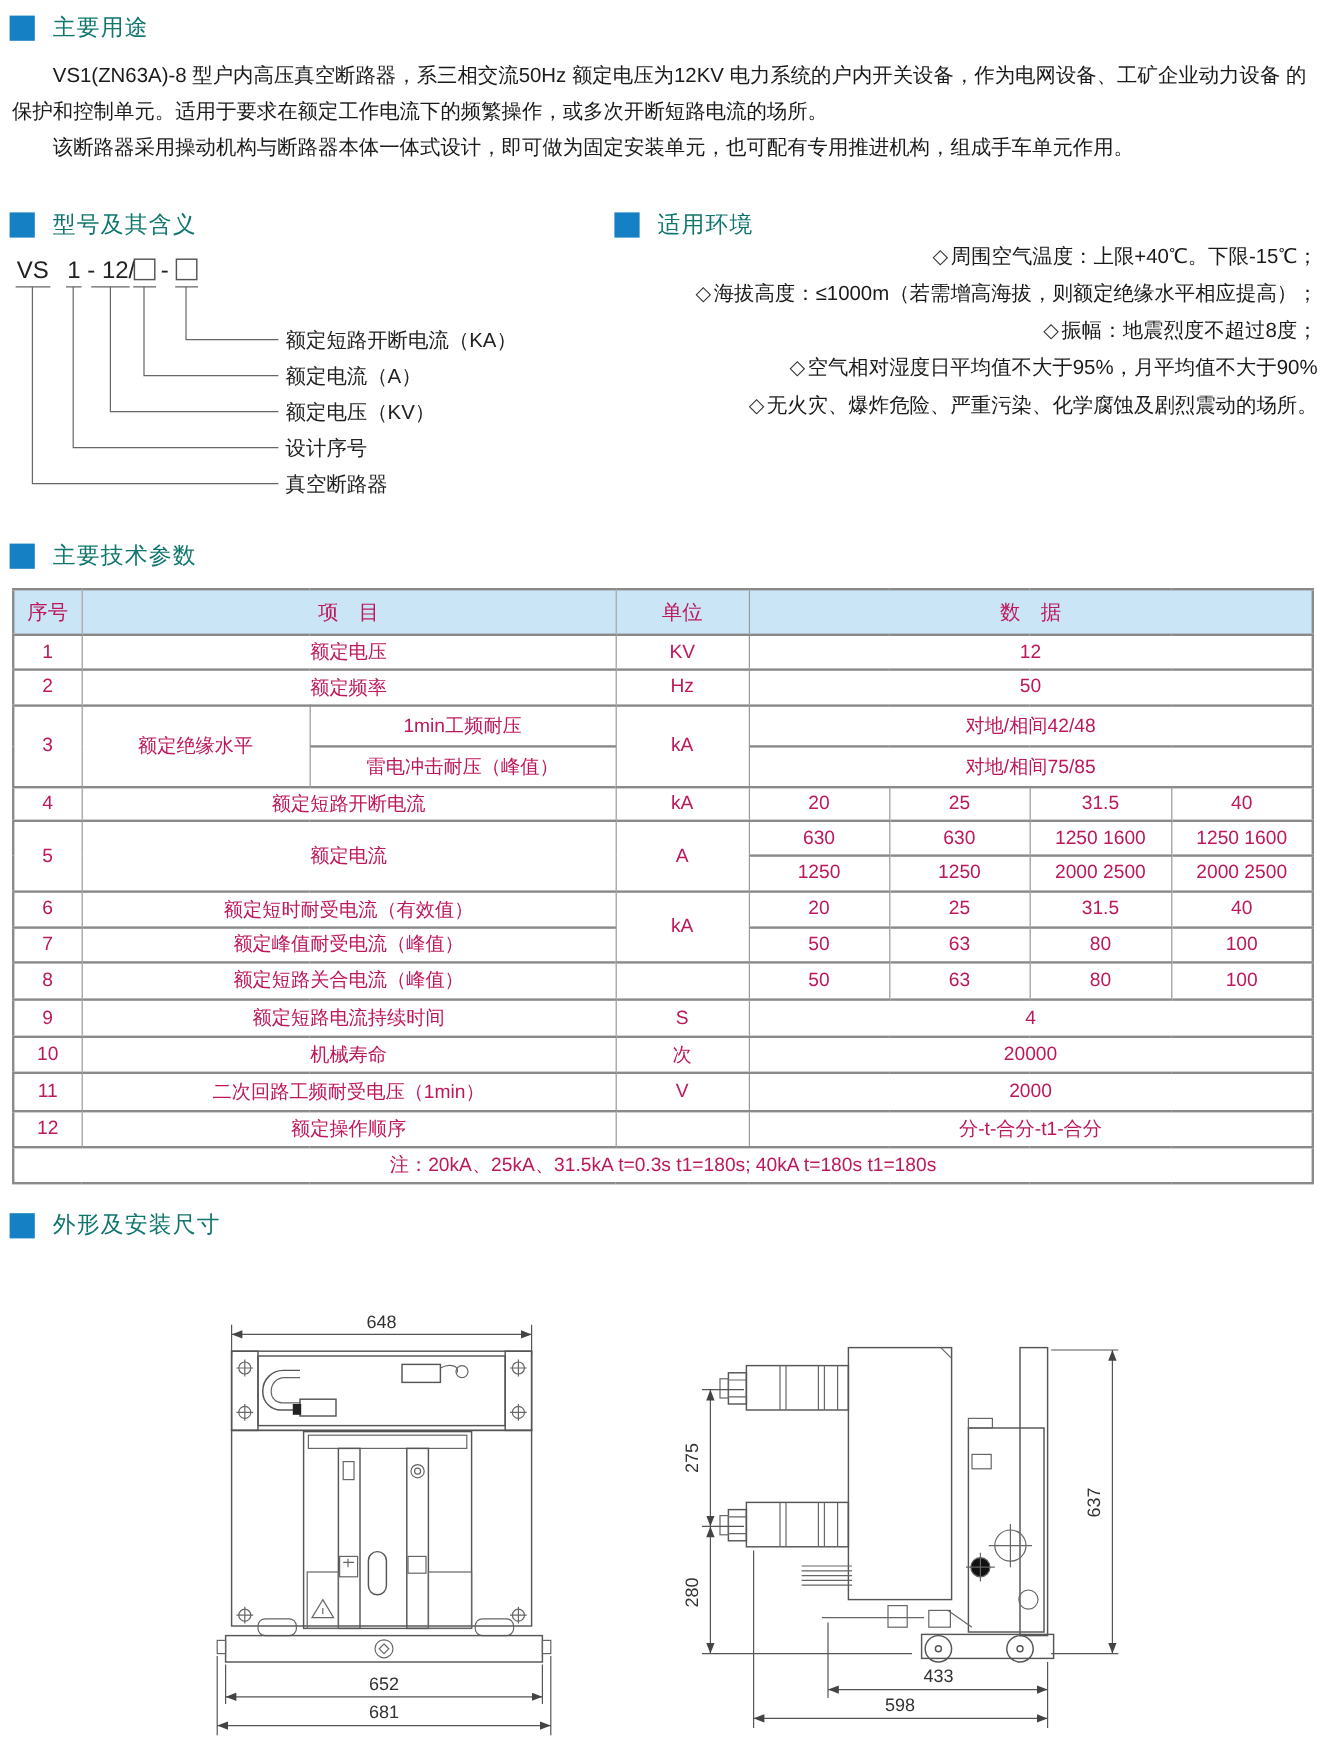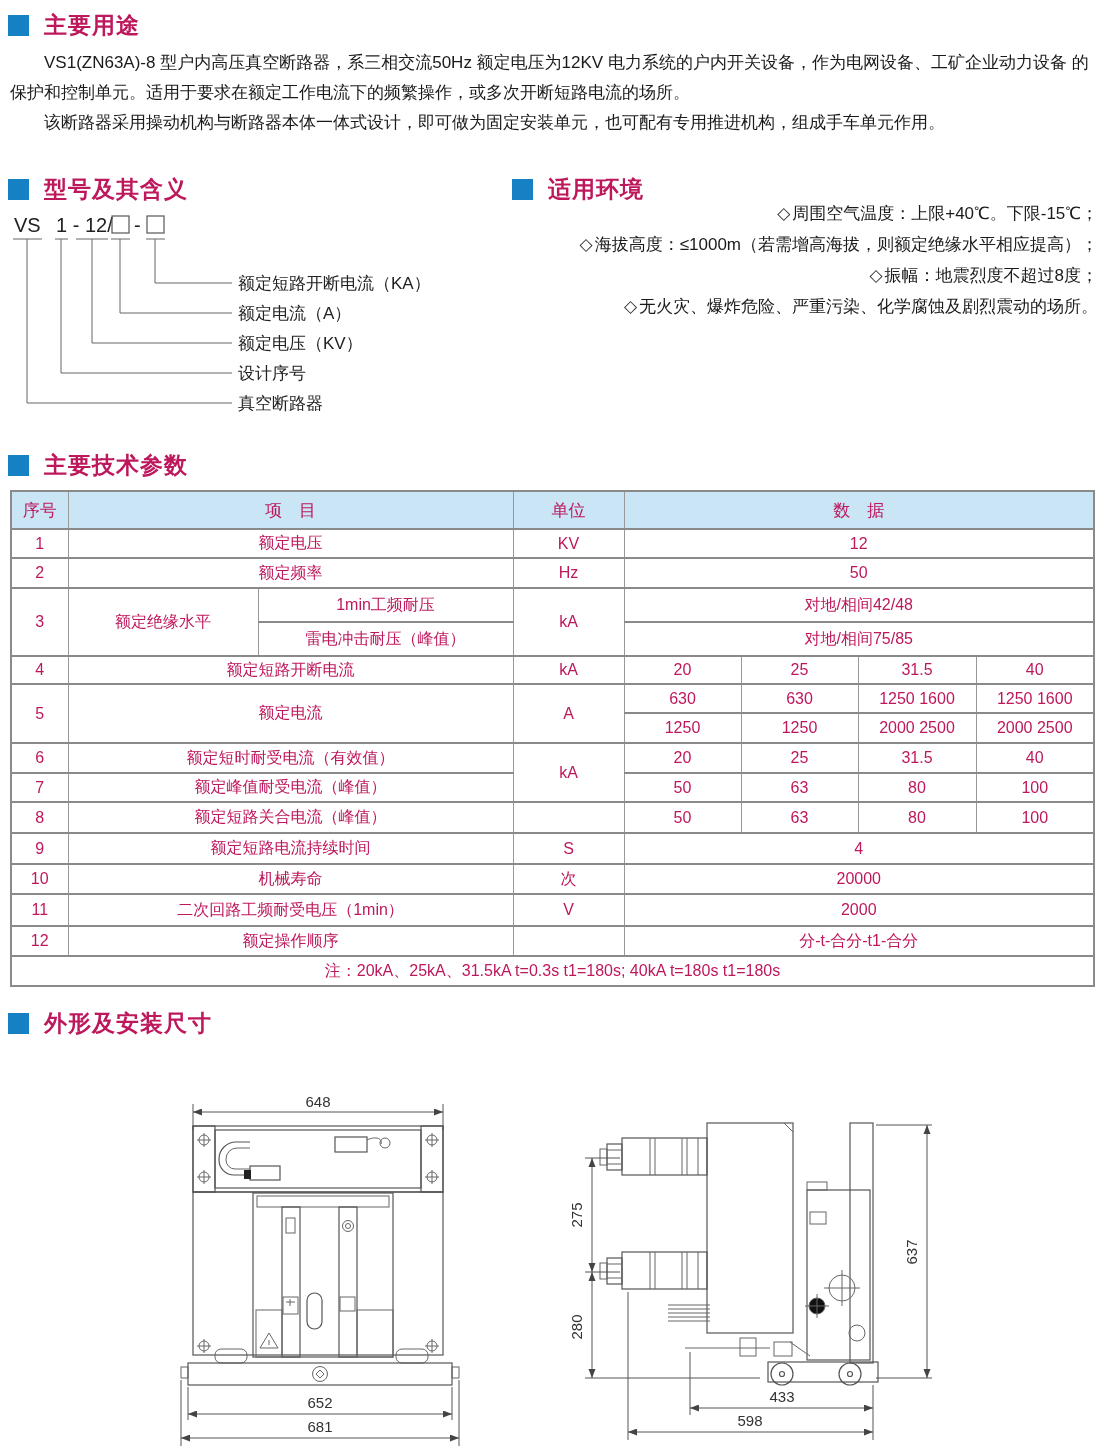--- a/index.html
+++ b/index.html
@@ -1,21 +1,21 @@
 <!DOCTYPE html>
 <html><head>
 <meta charset="utf-8">
 <style>
   html,body{margin:0;padding:0;background:#fff;}
   .page{position:relative;width:1100px;height:1454px;background:#ffffff;overflow:hidden;
         font-family:"Liberation Sans",sans-serif;color:#1a1a1a;}
   
   .sec-h{position:absolute;display:flex;align-items:center;gap:15px;}
   .sec-h .sq{width:21px;height:21px;background:#1580c4;}
-  .sec-h .t{font-size:23px;font-weight:bold;color:#be185d;letter-spacing:1px;}
+  .sec-h .t{font-size:19px;font-weight:normal;color:#0f766e;letter-spacing:1px;}
   
   .usage-text{position:absolute;left:10px;top:48px;width:1086px;font-size:17px;line-height:30px;}
   .usage-text p{margin:0;text-indent:2em;}
   
   .env-list{position:absolute;left:508px;top:198px;width:590px;font-size:17px;line-height:31px;}
   .env-item{white-space:nowrap;text-align:right;}
   .env-item .dia{margin-right:2px;color:#333;}
   
   table.params{position:absolute;left:10px;top:490px;width:1083px;border-collapse:collapse;
                table-layout:fixed;font-size:16px;color:#be185d;border:2px solid #8a8a8a;}
@@ -76,20 +76,21 @@
   </svg>
 
   <div class="sec-h" style="left:512px;top:174px;">
     <div class="sq"></div>
     <div class="t">适用环境</div>
   </div>
   <div class="env-list">
     <div class="env-item"><span class="dia">◇</span><span>周围空气温度：上限+40℃。下限-15℃；</span></div>
     <div class="env-item"><span class="dia">◇</span><span>海拔高度：≤1000m（若需增高海拔，则额定绝缘水平相应提高）；</span></div>
     <div class="env-item"><span class="dia">◇</span><span>振幅：地震烈度不超过8度；</span></div>
+    <div class="env-item"><span class="dia">◇</span><span>空气相对湿度日平均值不大于95%，月平均值不大于90%</span></div>
     <div class="env-item"><span class="dia">◇</span><span>无火灾、爆炸危险、严重污染、化学腐蚀及剧烈震动的场所。</span></div>
   </div>
 
   <div class="sec-h" style="left:8px;top:450px;">
     <div class="sq"></div>
     <div class="t">主要技术参数</div>
   </div>
 
   <table class="params">
     <colgroup>

